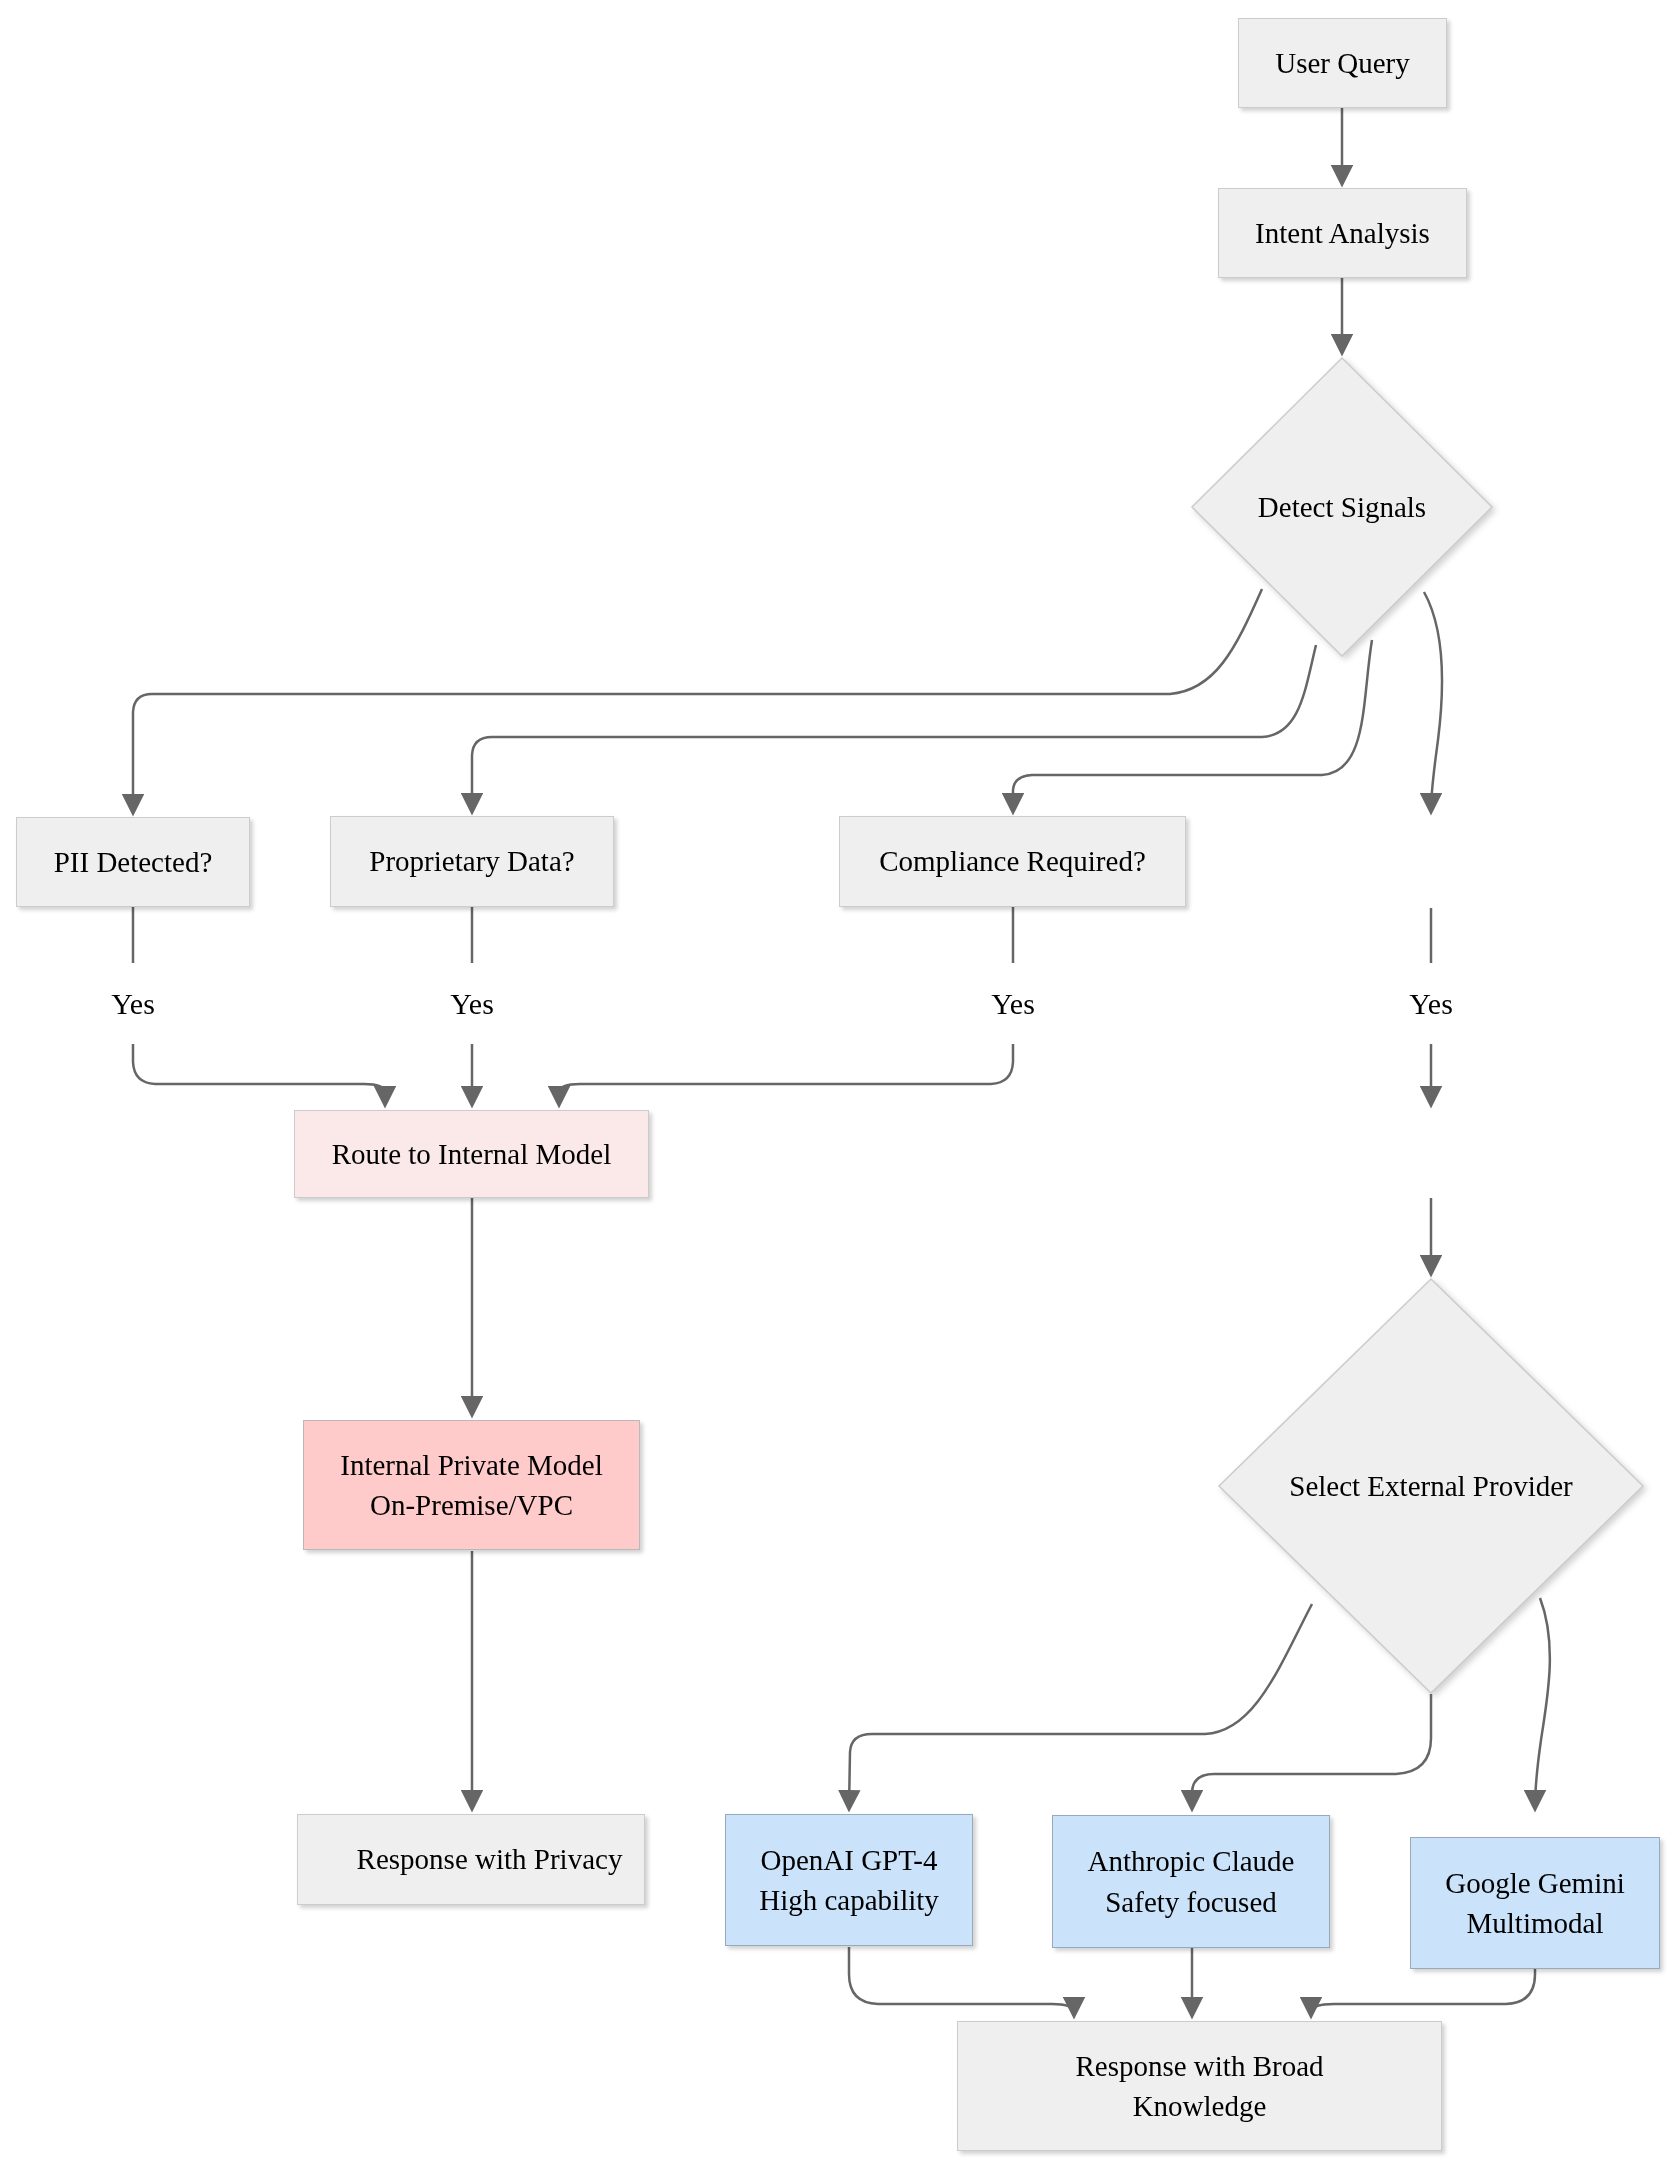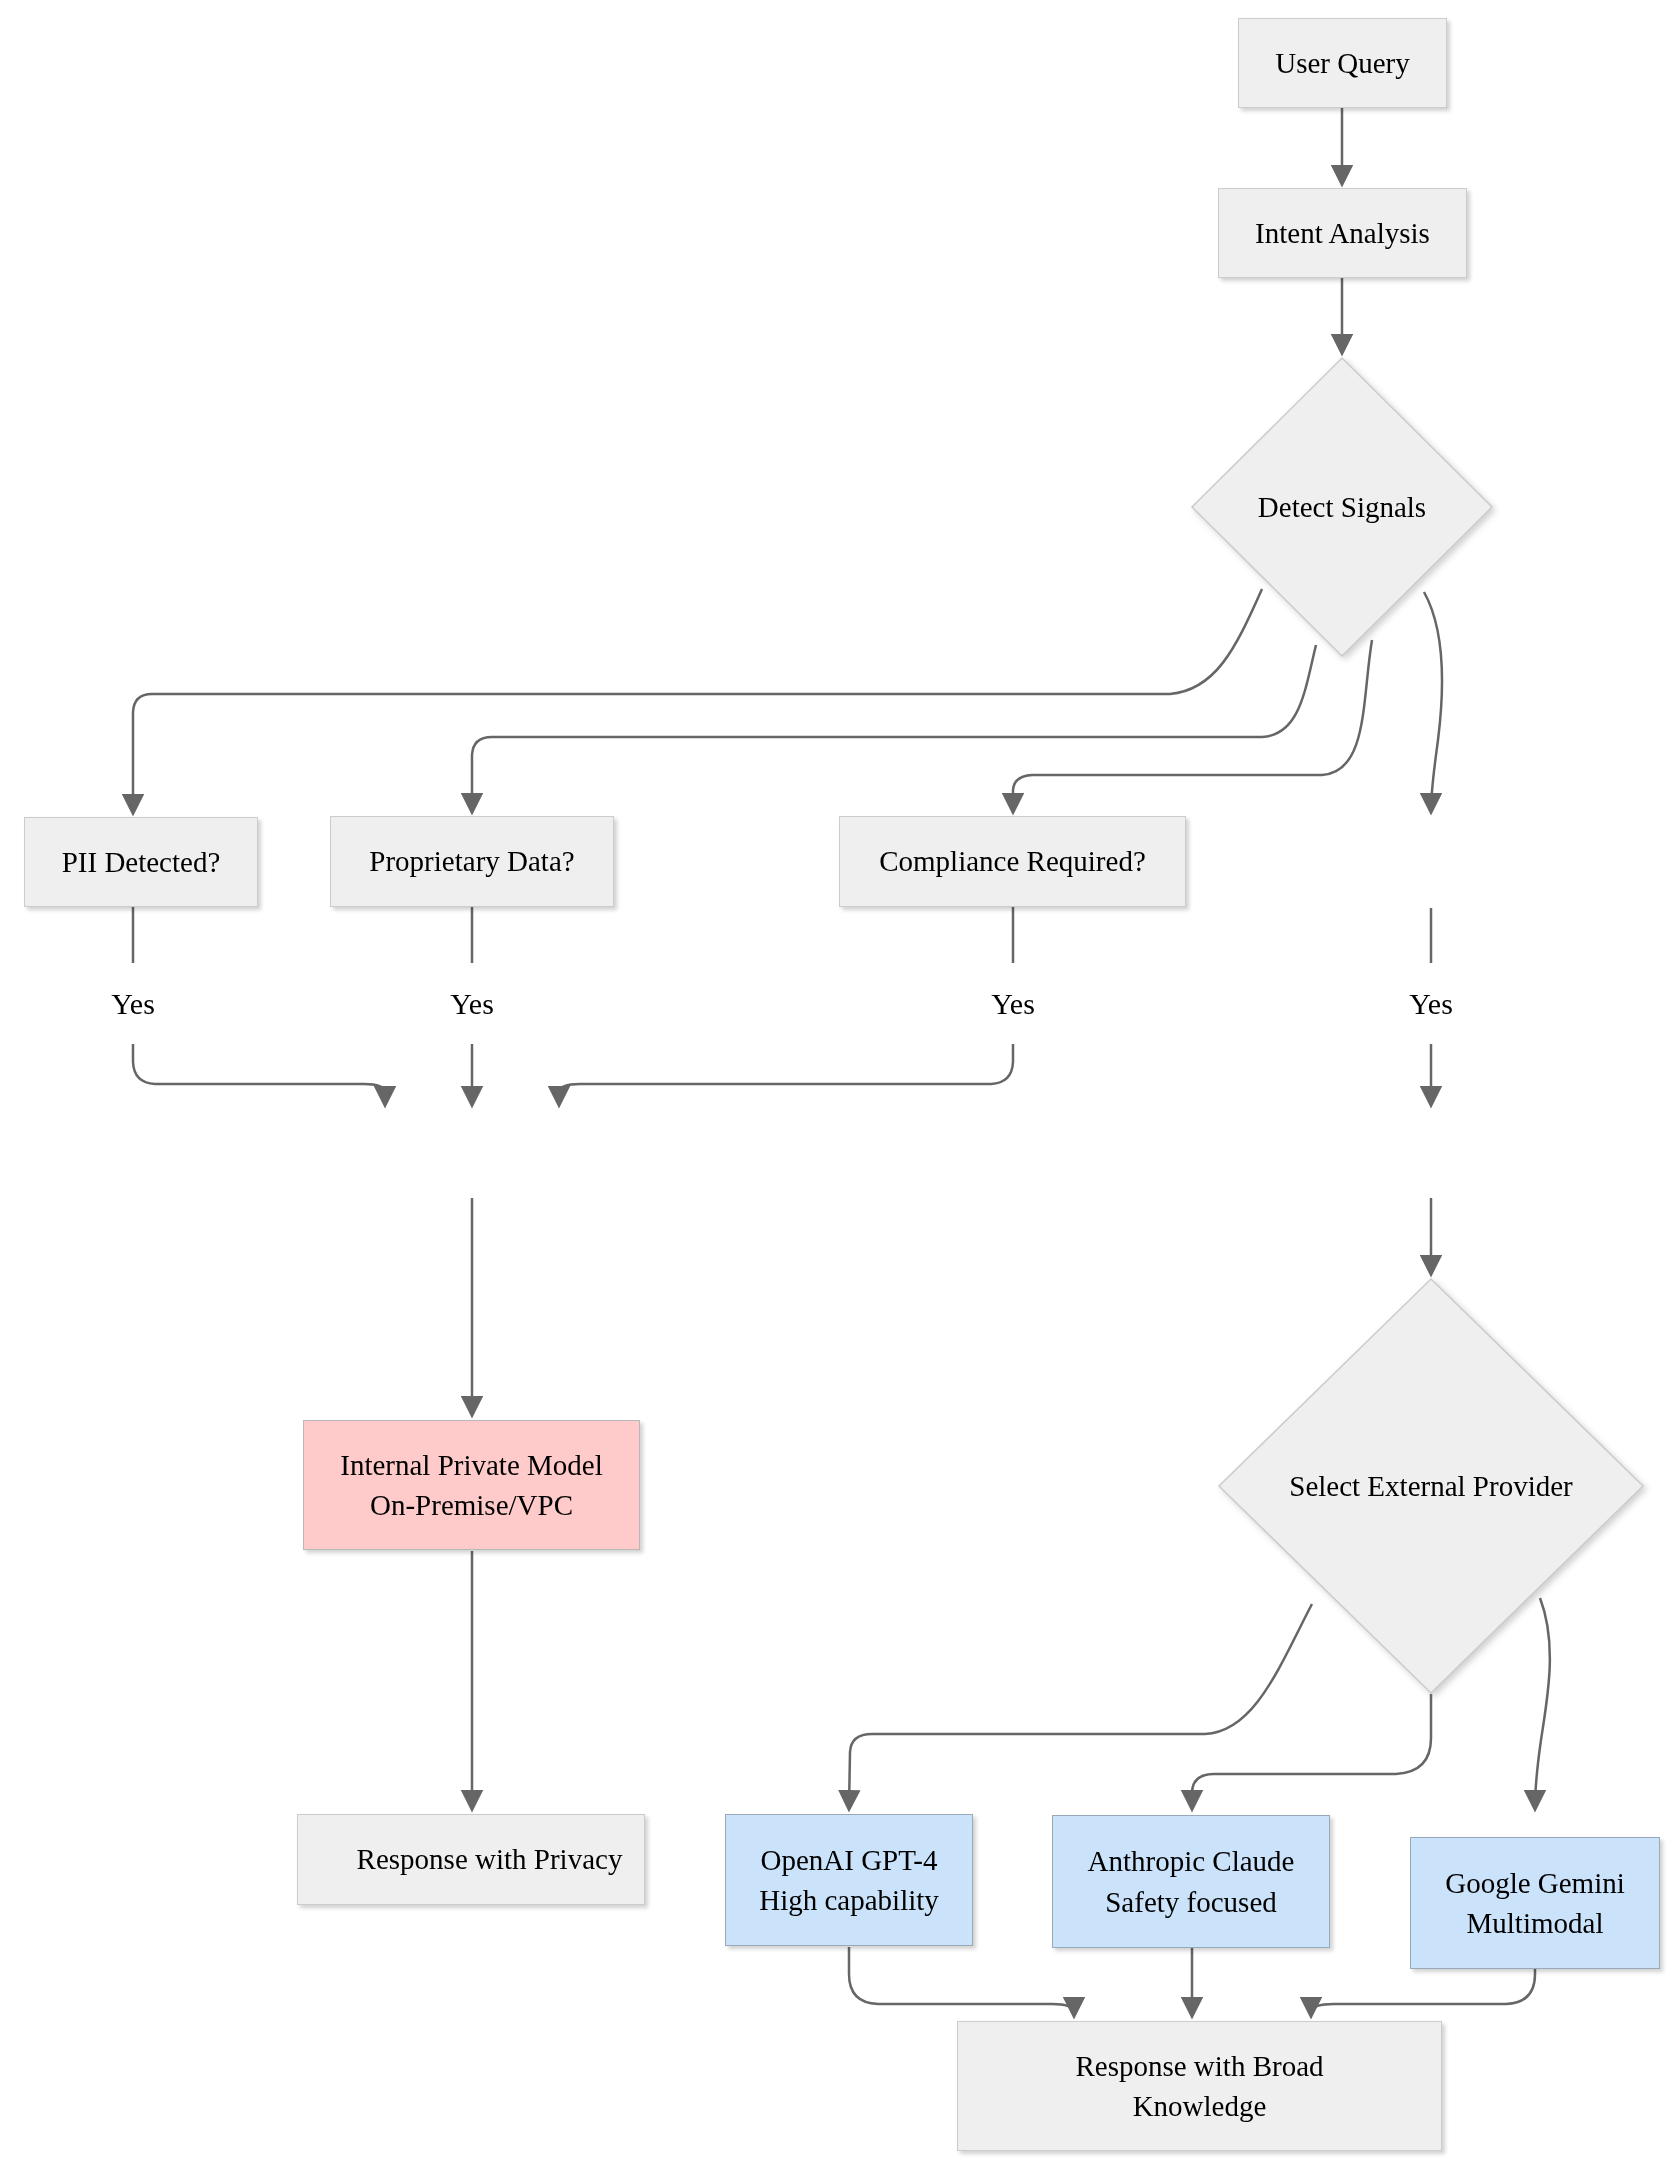--- a/index.html
+++ b/index.html
@@ -91,33 +91,36 @@
   </div>
 
   <div class="node" style="left:1218px;top:188px;width:249px;height:90px;">
     <span>Intent Analysis</span>
   </div>
 
   <div class="diamond-label" style="left:1192px;top:477px;width:300px;height:60px;">
     <span>Detect Signals</span>
   </div>
 
-  <div class="node" style="left:24px;top:817px;width:234px;height:90px;">
+  <div class="node" style="left:16px;top:817px;width:234px;height:90px;">
     <span>PII Detected?</span>
   </div>
 
   <div class="node" style="left:330px;top:816px;width:284px;height:91px;">
     <span>Proprietary Data?</span>
   </div>
 
   <div class="node" style="left:839px;top:816px;width:347px;height:91px;">
     <span>Compliance Required?</span>
   </div>
 
 
+  <div class="node fill-light-pink" style="left:294px;top:1110px;width:355px;height:88px;">
+    <span>Route to Internal Model</span>
+  </div>
 
 
   <div class="node fill-pink" style="left:303px;top:1420px;width:337px;height:130px;">
     <span>Internal Private Model</span>
     <span>On-Premise/VPC</span>
   </div>
 
   <div class="diamond-label" style="left:1231px;top:1456px;width:400px;height:60px;">
     <span>Select External Provider</span>
   </div>

